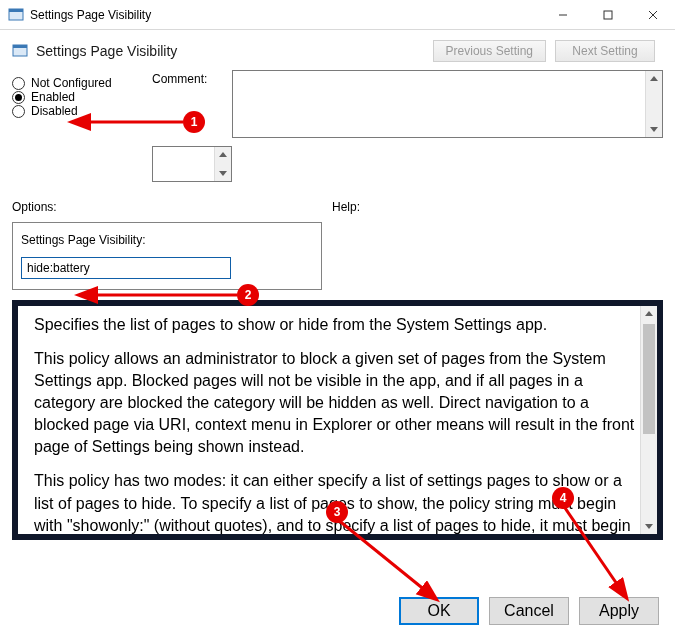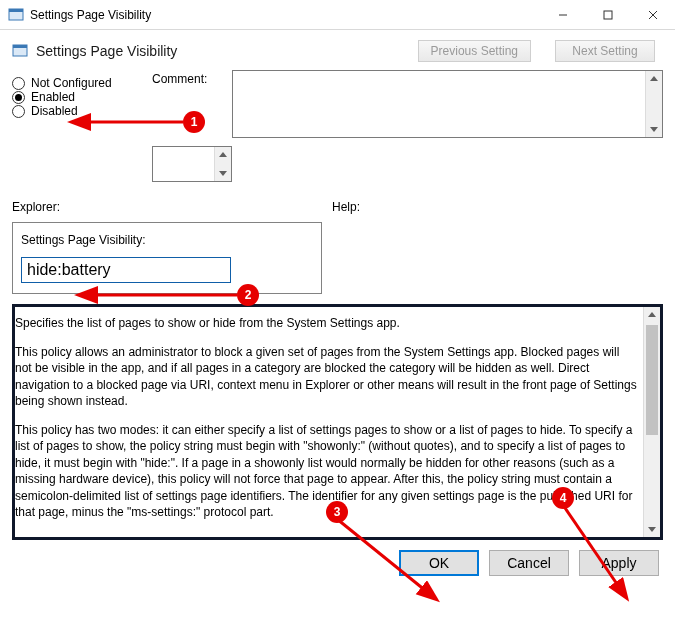--- a/index.html
+++ b/index.html
@@ -41,21 +41,21 @@
   .header-row {
     display: flex;
     align-items: center;
     padding: 10px 12px 4px 12px;
   }
   .header-row .hicon { width: 16px; height: 16px; margin-right: 8px; display:inline-flex;}
   .header-row .htext { font-size: 14px; color: #1a1a1a; }
   .nav-btns {
     margin-left: auto;
     display: flex;
-    gap: 24px;
+    gap: 9px;
     padding-right: 8px;
   }
   .nav-btn {
     border: 1px solid #cfcfcf;
     background: linear-gradient(#f7f7f7,#e9e9e9);
     color: #9a9a9a;
     font-size: 12px;
     padding: 3px 12px;
     min-width: 100px;
     text-align: center;
@@ -135,31 +135,31 @@
   .opts-pane {
     width: 310px;
     border: 1px solid #828282;
     background: #fff;
     padding: 10px 8px;
   }
   .opts-pane .olabel { margin-bottom: 10px; }
   .tinput {
     width: 210px;
     border: 1px solid #0f5ea8;
-    font-size: 16px;
+    font-size: 12px;
     padding: 3px 5px;
     font-family: inherit;
   }
   .help-pane {
     flex: 1;
-    border: 3px solid #0f172a;
+    border: 6px solid #0f172a;
     background: #fff;
     position: relative;
-    padding: 8px 22px 8px 0;
-    font-size: 12px;
+    padding: 8px 22px 8px 16px;
+    font-size: 16px;
     line-height: 1.38;
     overflow: hidden;
   }
   .help-pane p { margin: 0 0 12px 0; }
   .help-pane .sb {
     position: absolute;
     right: 0; top: 0; bottom: 0;
     width: 17px;
     background: #f0f0f0;
     border-left: 1px solid #dcdcdc;
@@ -184,21 +184,22 @@
     justify-content: flex-end;
     gap: 10px;
     padding: 10px 16px;
   }
   .btn {
     border: 1px solid #adadad;
     background: #e1e1e1;
     padding: 4px 0;
     width: 80px;
     text-align: center;
-    font-size: 14px;
+    font-size: 16px;
+    margin-top: 47px;
   }
   .btn.primary {
     border: 1px solid #0078d7;
     outline: 1px solid #0078d7;
     outline-offset: -2px;
   }
   
   .anno { position: absolute; pointer-events: none; }
   .badge {
     width: 22px; height: 22px;
@@ -278,21 +279,21 @@
     <div class="tbox">
       <div class="sb"></div>
     </div>
     <div class="tbox small">
       <div class="sb"></div>
     </div>
   </div>
 </div>
 
 <div class="labels-row">
-  <div class="left">Explorer:</div>
+  <div class="left">Options:</div>
   <div>Help:</div>
 </div>
 
 <div class="lower">
   <div class="opts-pane">
     <div class="olabel">Settings Page Visibility:</div>
     <input class="tinput" type="text" value="hide:battery" style="">
   </div>
   <div class="help-pane">
     <p>Specifies the list of pages to show or hide from the System Settings app.</p>

